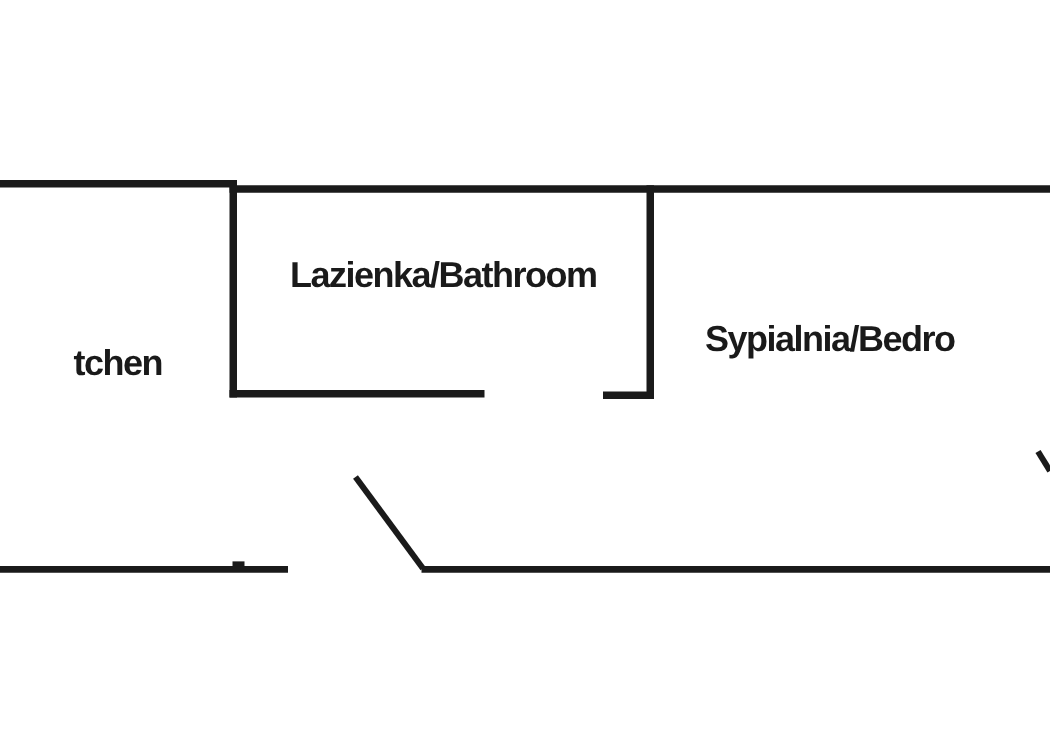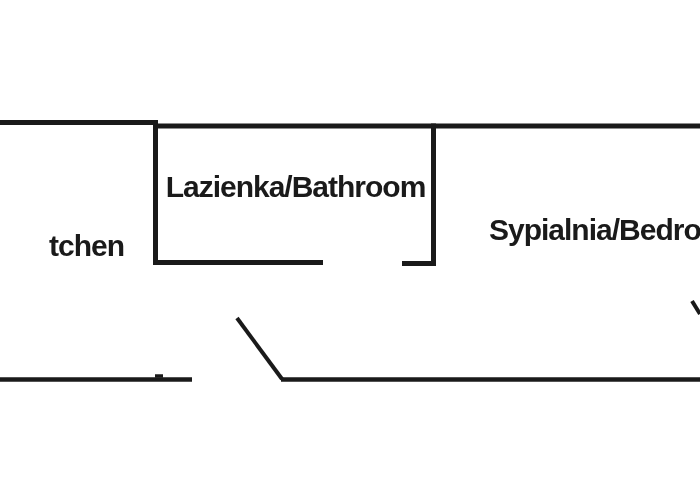--- a/index.html
+++ b/index.html
@@ -8,28 +8,28 @@
     width: 700px;
     height: 500px;
     overflow: hidden;
     background: #ffffff;
     font-family: "Liberation Sans", "DejaVu Sans", sans-serif;
   }
   .stage svg { position: absolute; left: 0; top: 0; }
   .room-label {
     position: absolute;
     font-weight: 700;
-    font-size: 30px;
+    font-size: 24px;
     letter-spacing: -1px;
     line-height: 1;
     color: #1a1a1a;
     white-space: nowrap;
   }
   .room-label.bathroom { left: 155px; top: 172px; width: 281px; text-align: center; }
-  .room-label.bedroom  { left: 489px; top: 215px; }
+  .room-label.bedroom  { left: 470px; top: 215px; }
   .room-label.kitchen  { left: 1px;   top: 231px; padding-left: 48px; }
 </style>
 </head>
 <body>
 
 <div class="stage">
 
   <svg width="700" height="500" viewBox="0 0 700 500">
 
     <rect x="0" y="0" width="700" height="500" fill="#ffffff"></rect>

